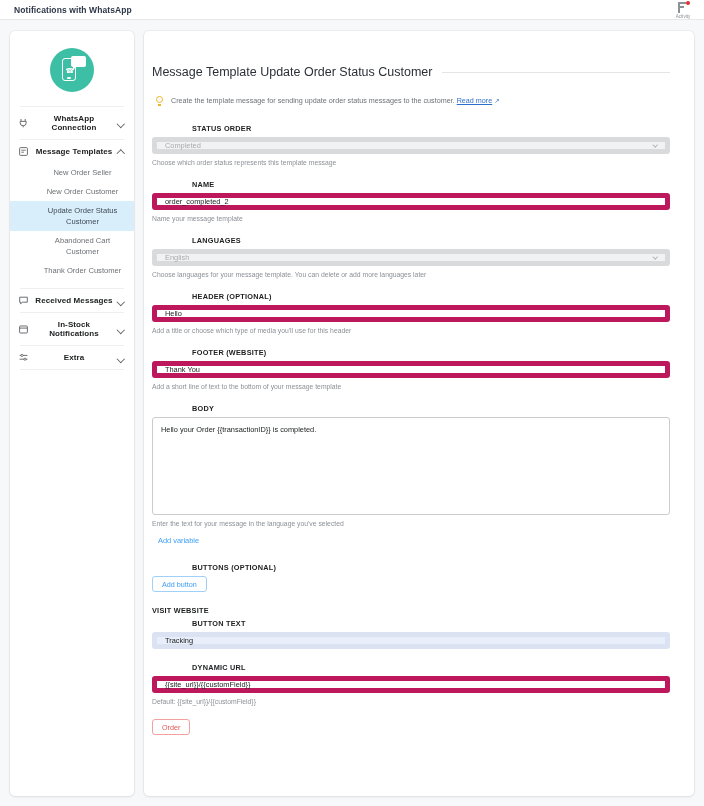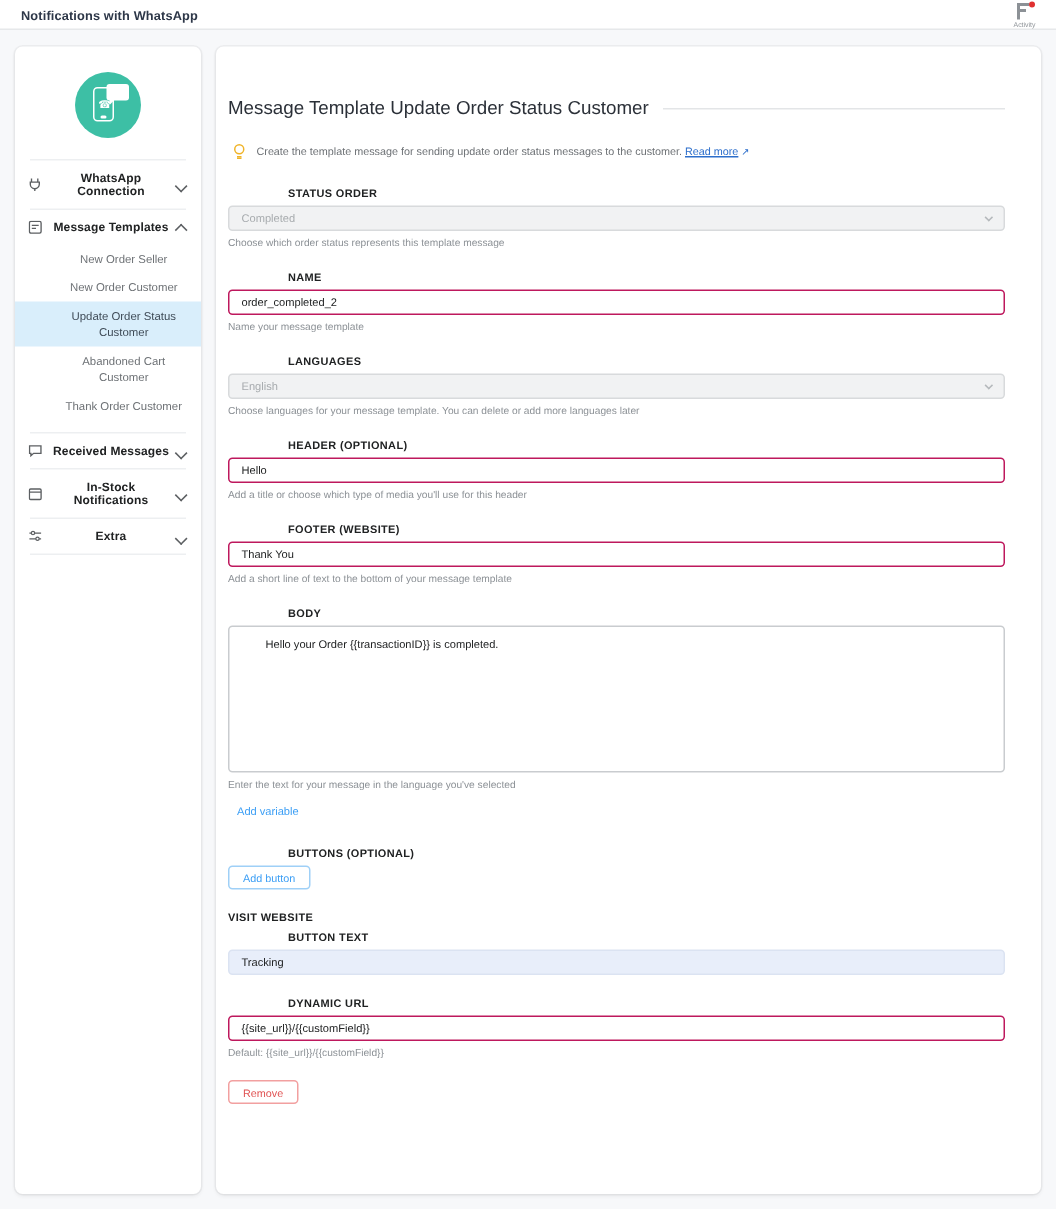--- a/index.html
+++ b/index.html
@@ -171,21 +171,21 @@
   .flabel{
     font-size:7.3px; font-weight:bold; color:#202223;
     letter-spacing:.25px; margin-bottom:4px;padding-left:40px;
   }
   .fhelp{
     font-size:6.8px; color:#8c9196; margin-top:3.5px; line-height:1.4;
   }
 
   .ctl{
     width:100%; height:17px;
-    border:1px solid #be185d; border-radius:3px;
+    border:5px solid #be185d; border-radius:3px;
     background:#ffffff;
     font-family:"Liberation Sans", sans-serif;
     font-size:7.4px; color:#202223;
     padding:0 8px;
     display:flex; align-items:center;
   }
   .ctl.disabled{
     background:#f1f2f3; border-color:#d8dadc; color:#a7abae;
   }
   .ctl.highlight{
@@ -200,21 +200,21 @@
     content:""; position:absolute; left:0; top:-1px;
     width:3.4px; height:3.4px;
     border-right:1px solid #8c9196; border-bottom:1px solid #8c9196;
     transform:rotate(45deg);
   }
   .select.disabled .arrow:before{ border-color:#b5b9bc; }
 
   .textarea{
     width:100%; height:98px;
     border:1px solid #c9cccf; border-radius:3px;
-    background:#fff; padding:7px 24px;
+    background:#fff; padding:7px 8px;
     font-size:7.4px; color:#202223; line-height:1.4;
   }
 
   .linkbtn{
     display:inline-block; margin-top:8px; margin-left:6px;
     font-size:7.4px; color:#3b9ef5; cursor:pointer;
   }
 
   .btn{
     display:inline-flex; align-items:center; justify-content:center;
@@ -420,18 +420,18 @@
 
       <div class="field" style="margin-top:14px">
         <div class="flabel">DYNAMIC URL</div>
         <div class="ctl">
           <span>{{site_url}}/{{customField}}</span>
         </div>
         <div class="fhelp">Default: {{site_url}}/{{customField}}</div>
       </div>
 
       <div style="margin-top:12px">
-        <div class="btn btn-outline-red">Remove</div>
+        <div class="btn btn-outline-red">Order</div>
       </div>
 
     </div>
   </div>
 </div>
 
 </body></html>

